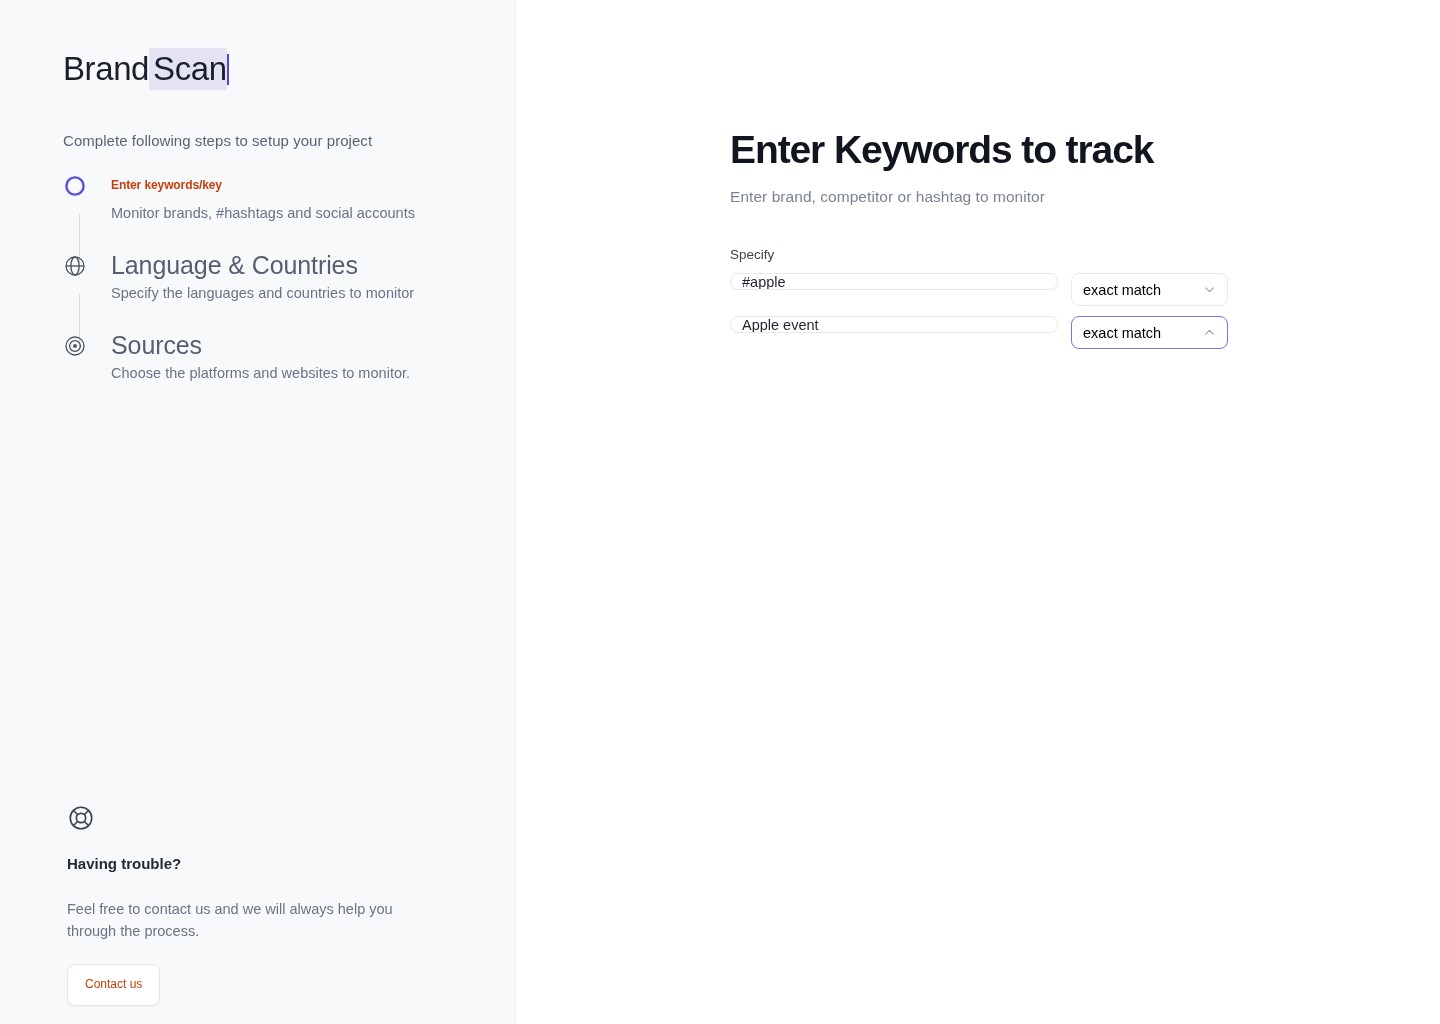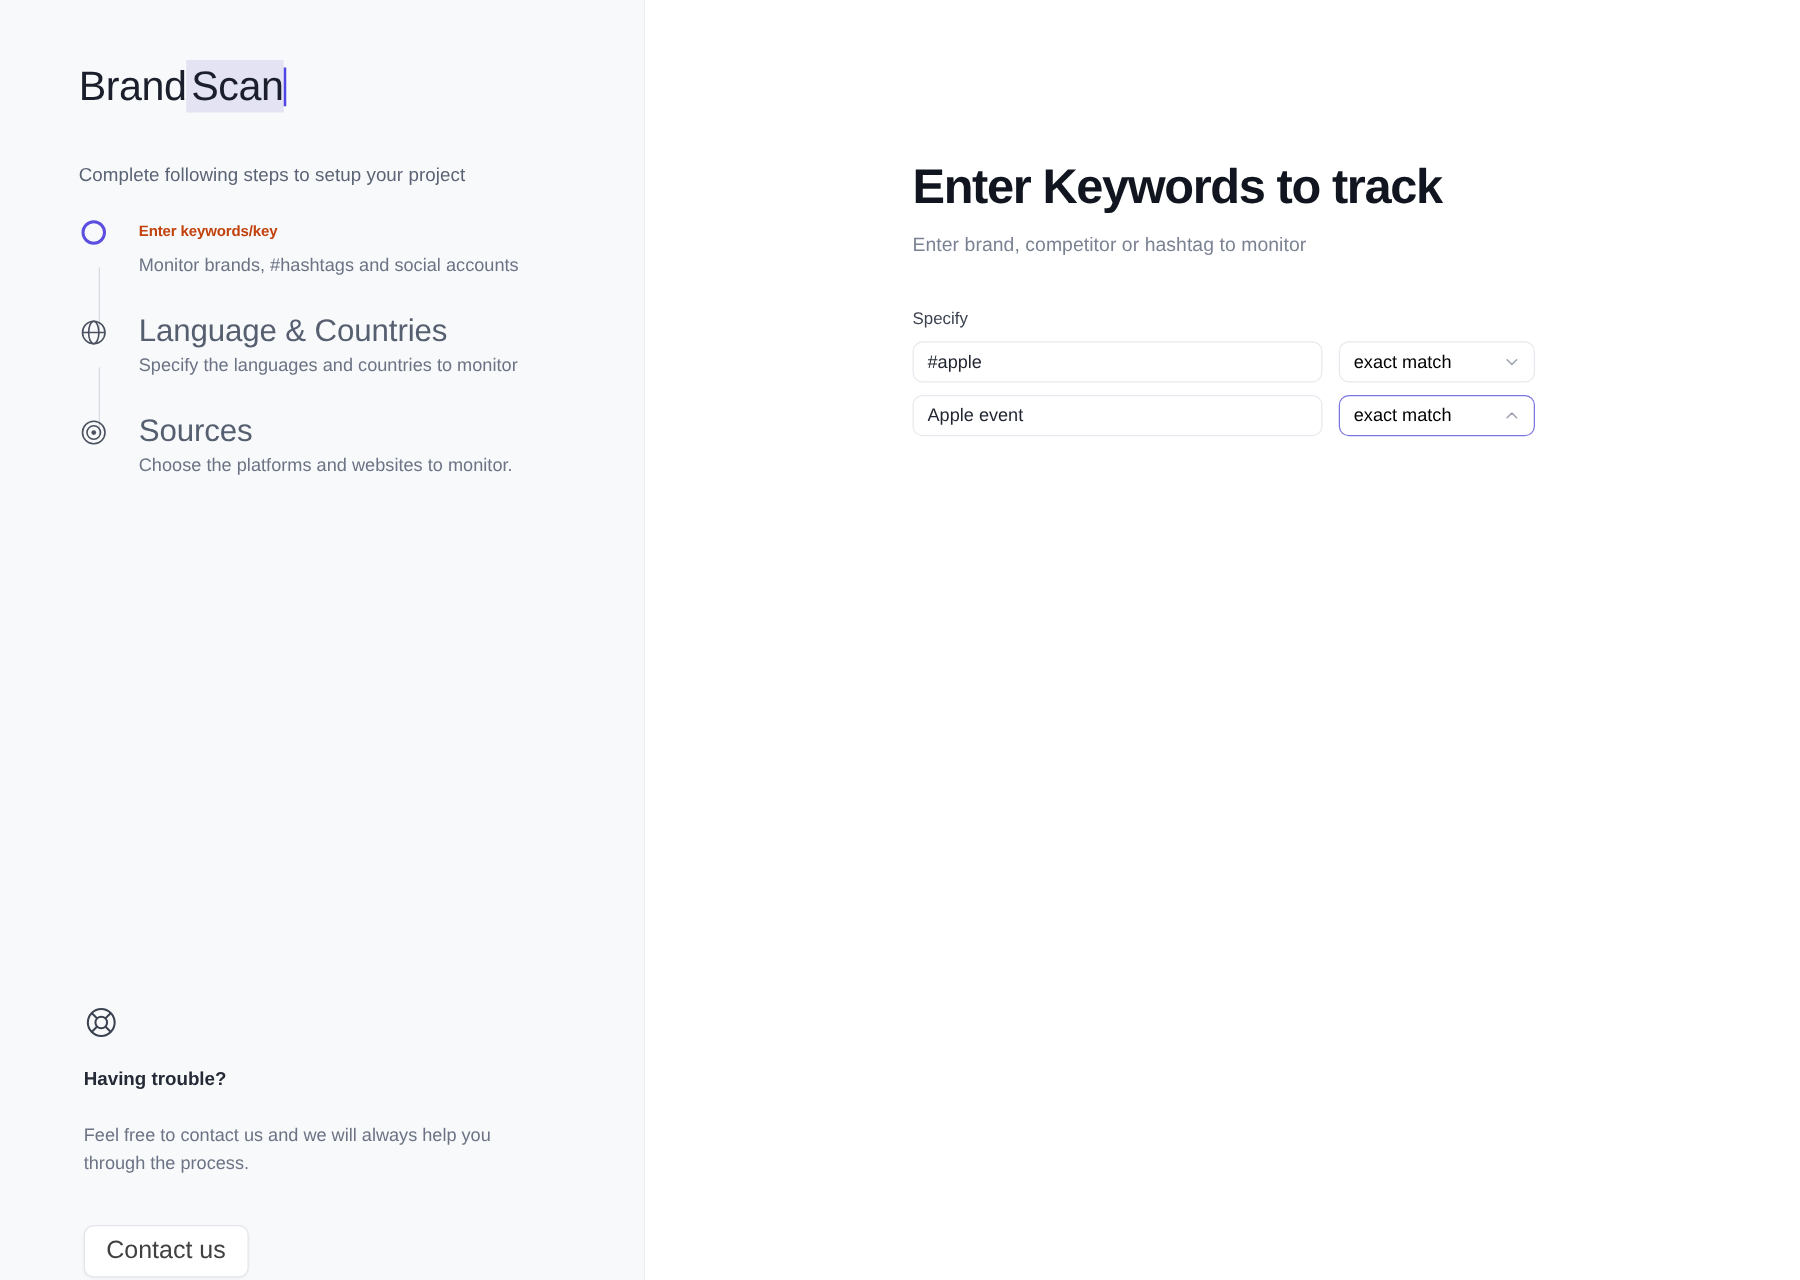--- a/index.html
+++ b/index.html
@@ -140,29 +140,29 @@
     font-weight: 700;
     color: #242a36;
   }
   .help-text {
     margin-top: 24px;
     font-size: 14.5px;
     line-height: 22px;
     color: #6b7384;
   }
   .contact-btn {
-    margin-top: 38px;
+    margin-top: 22px;
     display: inline-block;
     background: #ffffff;
     border: 1px solid #e3e5ea;
     border-radius: 8px;
     padding: 10px 17px 11px 17px;
-    font-size: 20px;
+    font-size: 12px;
     line-height: 19px;
-    color: #404040;
+    color: #c2410c;
     font-family: inherit;
     cursor: pointer;
     box-shadow: 0 1px 2px rgba(16,24,40,0.04);
   }
 
   
   .main {
     position: relative;
     flex: 1;
     height: 1024px;
@@ -206,21 +206,21 @@
 
   .kw-row {
     display: flex;
     gap: 13px;
     margin-bottom: 10px;
     position: relative;
   }
 
   .kw-input {
     width: 328px;
-    height: 33px;
+    height: 17px;
     border: 1px solid #e7e9ee;
     border-radius: 8px;
     background: #ffffff;
     font-family: inherit;
     font-size: 14.5px;
     color: #1f2430;
     padding: 0 11px;
     outline: none;
   }
   .kw-input::placeholder { color: #aab0bc; }

